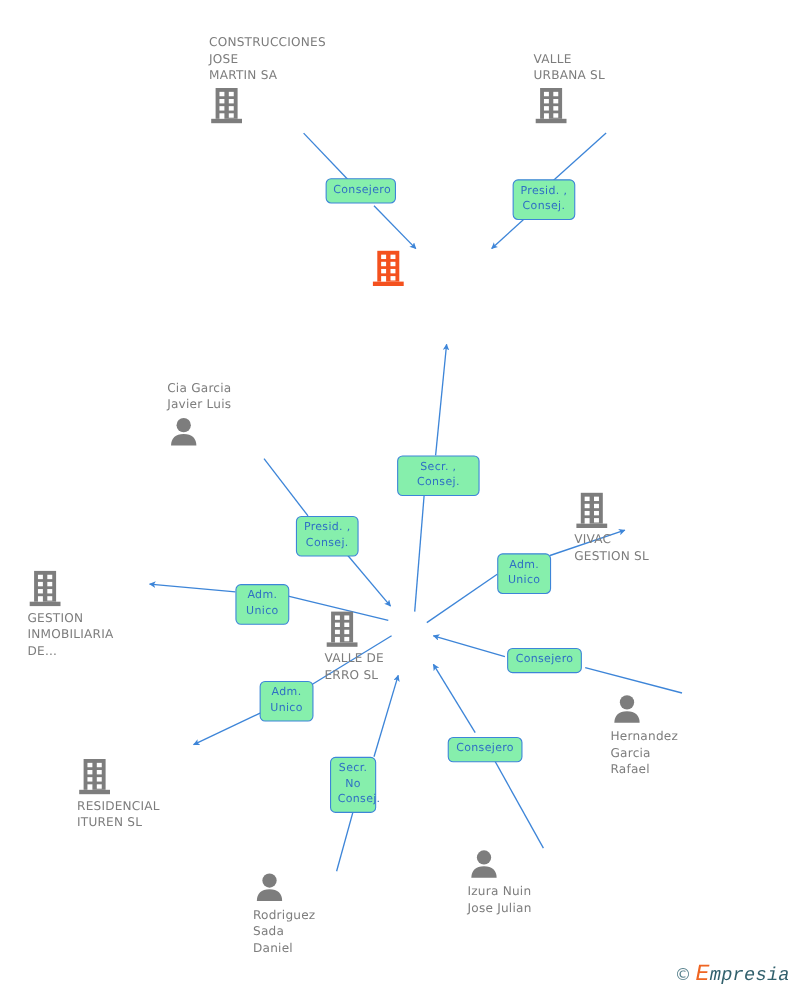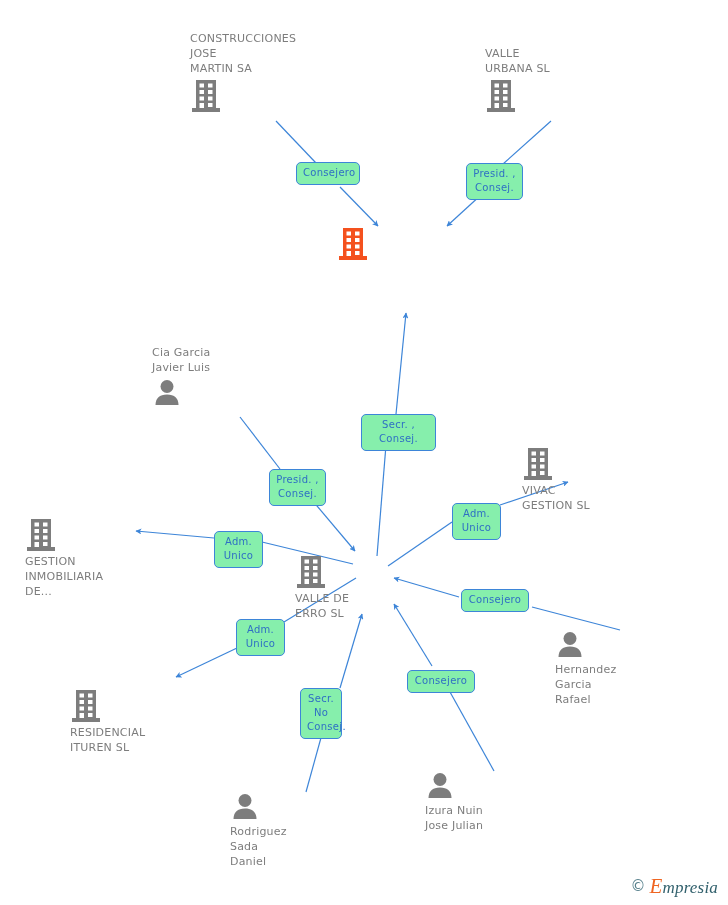--- a/index.html
+++ b/index.html
@@ -85,21 +85,21 @@
     display: flex;
     align-items: center;
     gap: 4px;
   }
   #watermark .copy {
     font-size: 15px;
     color: #57808c;
     line-height: 1;
   }
   #watermark .brand {
-    font-family: Liberation Serif, serif;
+    font-family: Liberation Mono, monospace;
     font-style: italic;
     font-size: 17px;
     color: #2f5f६b;
     color: #31606c;
     line-height: 1;
     letter-spacing: 0.2px;
   }
   #watermark .brand .cap {
     color: #ef6522;
     font-size: 21px;

